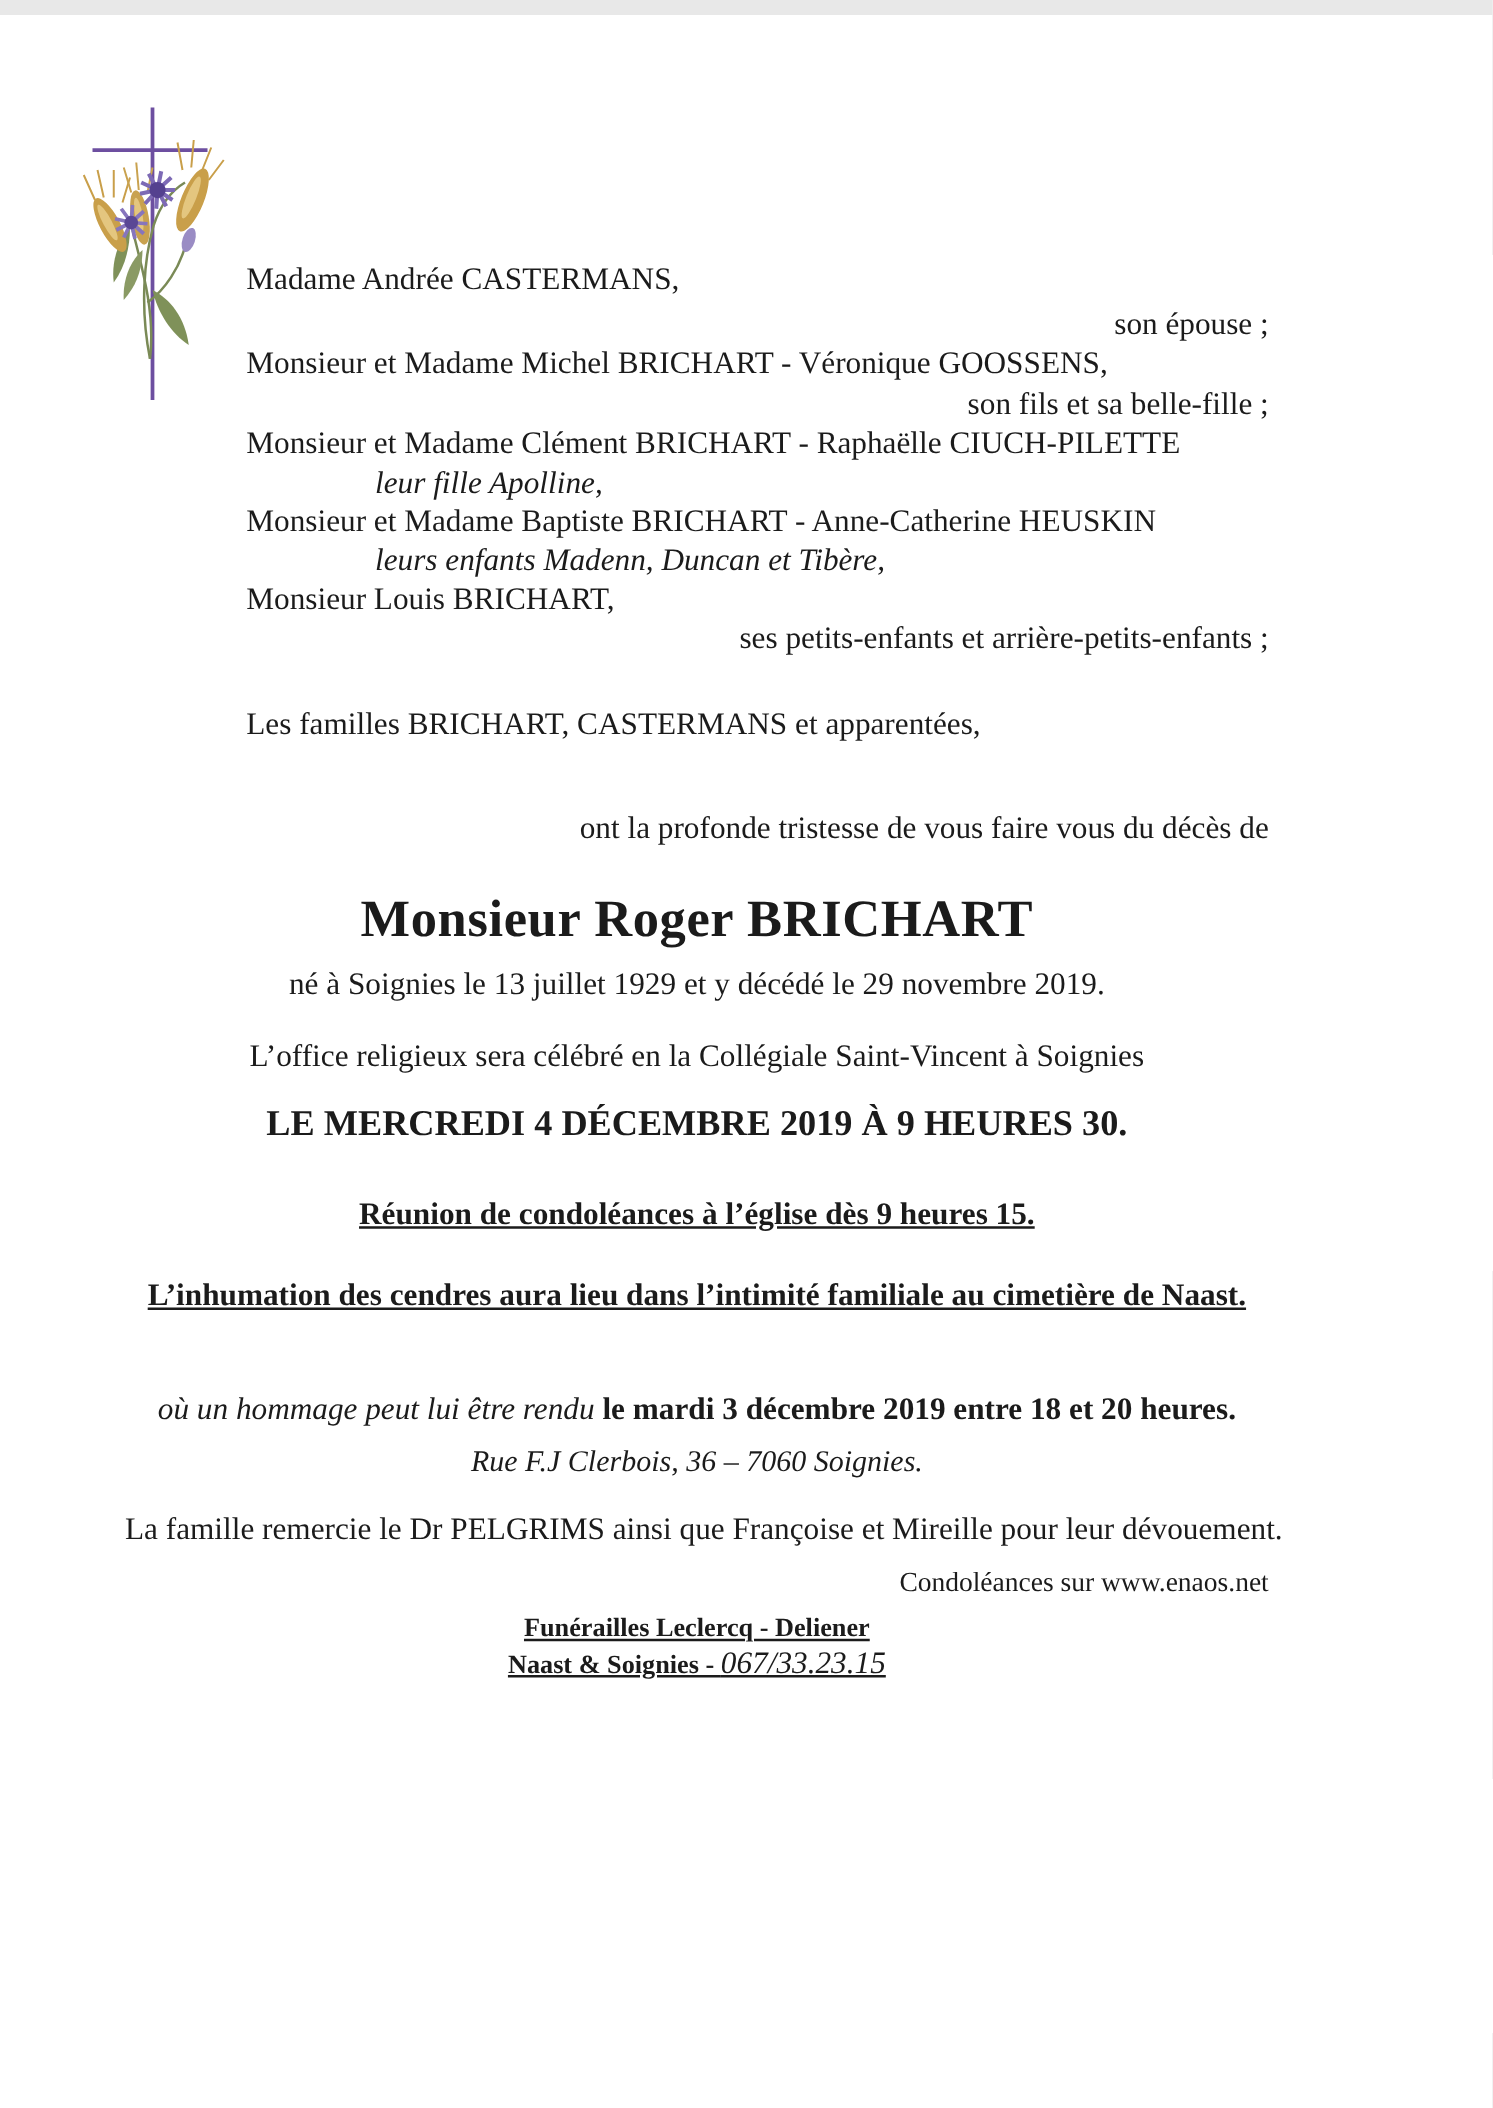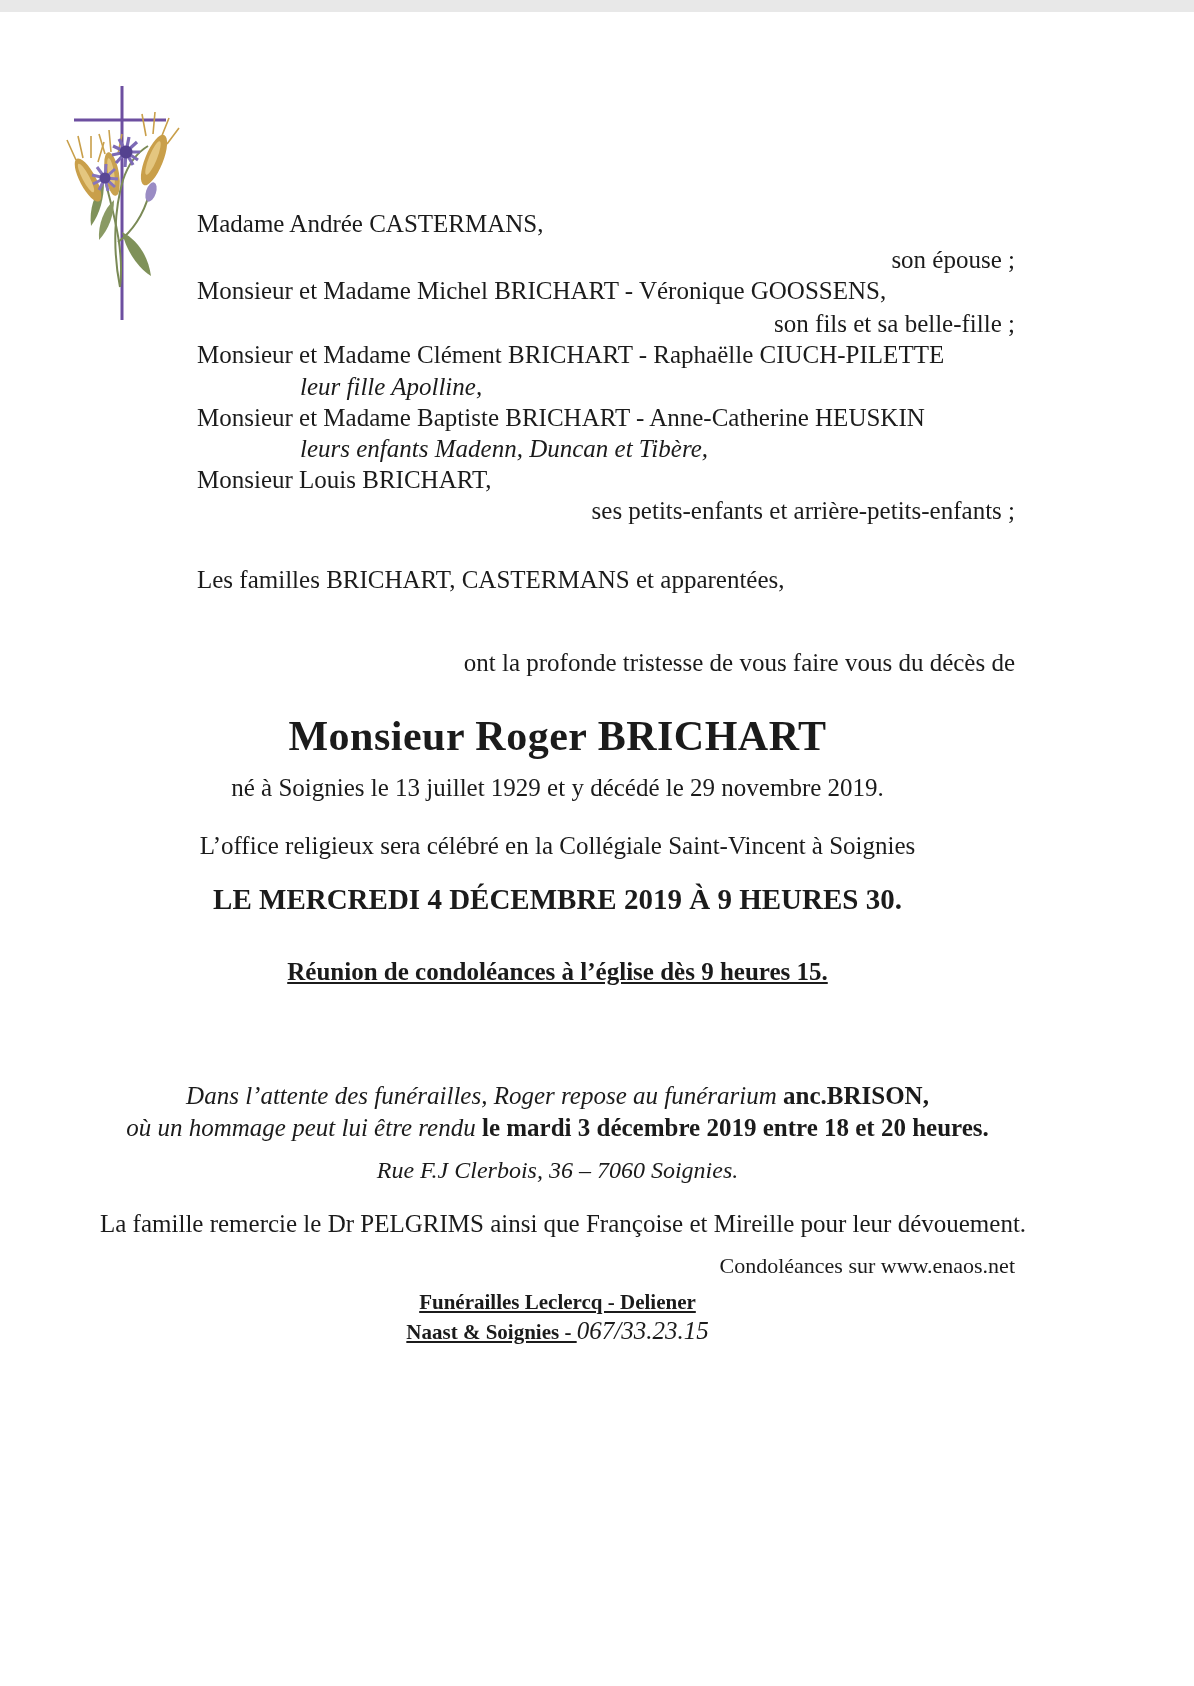--- a/index.html
+++ b/index.html
@@ -22,21 +22,21 @@
   }
   .left{padding-left:97px;text-align:left;}
   .indent{padding-left:200px;font-style:italic;}
   .right{text-align:right;}
   .center{text-align:center;}
   .italic{font-style:italic;}
   .bold{font-weight:bold;text-decoration:underline;}
   .title{font-size:42px;font-weight:bold;letter-spacing:0.5px;}
   .big-bold{font-size:29px;font-weight:bold;}
   .small{font-size:21px;}
-  .phone{font-style:italic;font-size:25px;font-weight:normal;}
+  .phone{font-style:italic;font-size:25px;font-weight:normal;text-decoration:underline;}
   .boldseg{font-weight:bold;font-style:normal;}
 </style>
 </head>
 <body>
 
 <div class="page">
 
   <svg class="emblem" viewBox="0 0 136 242" aria-hidden="true">
     <g>
       <line x1="66" y1="4" x2="66" y2="238" stroke="#6d4fa0" stroke-width="3"></line>
@@ -96,24 +96,22 @@
     <div class="line left" style="top:552px">Les familles BRICHART, CASTERMANS et apparentées,</div>
 
     <div class="line right" style="top:635px">ont la profonde tristesse de vous faire vous du décès de</div>
 
     <div class="line center title" style="top:698px">Monsieur Roger BRICHART</div>
     <div class="line center" style="top:760px">né à Soignies le 13 juillet 1929 et y décédé le 29 novembre 2019.</div>
 
     <div class="line center" style="top:818px">L’office religieux sera célébré en la Collégiale Saint-Vincent à Soignies</div>
     <div class="line center big-bold" style="top:869px">LE MERCREDI 4 DÉCEMBRE 2019 À 9 HEURES 30.</div>
     <div class="line center bold" style="top:944px">Réunion de condoléances à l’église dès 9 heures 15.</div>
+    <div class="line center bold" style="top:1009px">L’inhumation des cendres aura lieu dans l’intimité familiale au cimetière de Naast.</div>
 
-    <div class="line center" style="top:1068px">
-      <span class="italic">Dans l’attente des funérailles, Roger repose au funérarium </span><span class="boldseg">anc.BRISON,</span>
-    </div>
     <div class="line center" style="top:1100px">
       <span class="italic">où un hommage peut lui être rendu </span><span class="boldseg">le mardi 3 décembre 2019 entre 18 et 20 heures.</span>
     </div>
     <div class="line center italic" style="top:1143px;font-size:24px">Rue F.J Clerbois, 36 – 7060 Soignies.</div>
 
     <div class="line center" style="top:1196px">La famille remercie le Dr PELGRIMS ainsi que Françoise et Mireille pour leur dévouement.</div>
     <div class="line right" style="top:1240px;font-size:22px">Condoléances sur www.enaos.net</div>
 
     <div class="line center bold small" style="top:1277px">Funérailles Leclercq - Deliener</div>
     <div class="line center small" style="top:1303px">

